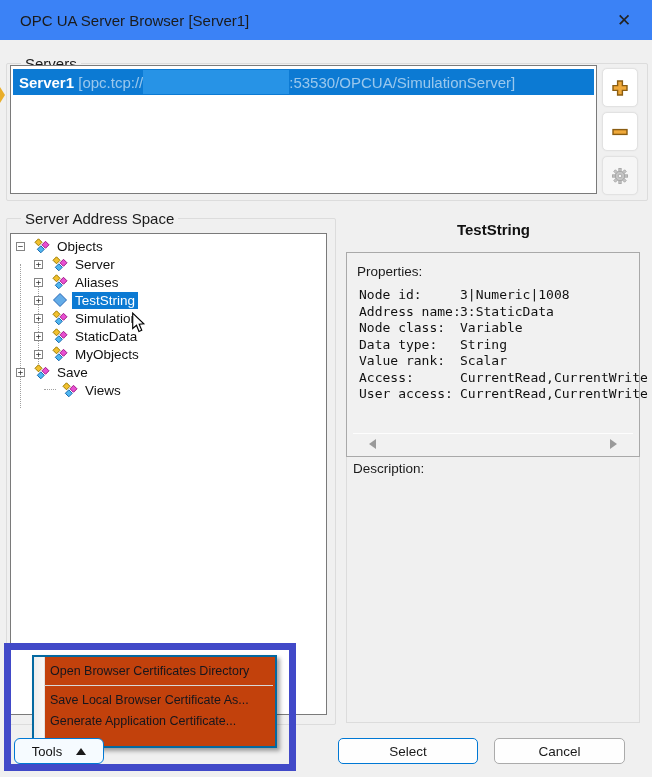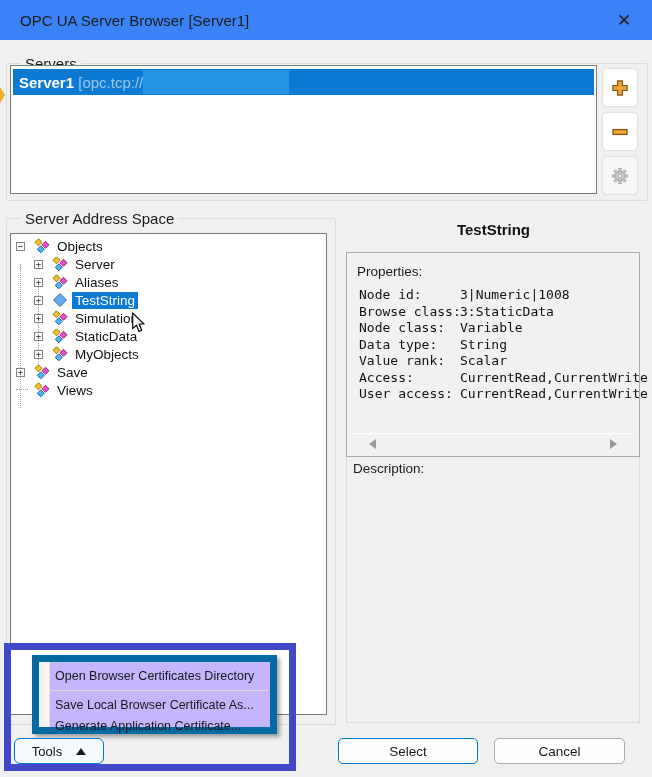--- a/index.html
+++ b/index.html
@@ -68,22 +68,22 @@
   .scroll-right{right:16px;border-top:5px solid transparent;border-bottom:5px solid transparent;
     border-left:7px solid #9a9a9a;}
   .desc-label{position:absolute;left:6px;top:208px;font-size:13.5px;color:#1b1b1b;}
   
   .footer-btn{position:absolute;top:738px;height:26px;background:#fefefe;border-radius:5px;
     display:flex;align-items:center;justify-content:center;font-size:13.5px;color:#1a1a1a;
     box-sizing:border-box;cursor:default;}
   #select-btn{left:338px;width:140px;border:1px solid #0078d4;}
   #cancel-btn{left:494px;width:131px;border:1px solid #ababab;}
   
-  .tools-menu{position:absolute;left:32px;top:655px;width:245px;height:79px;background:#c4b5fd;
-    border:7px solid #0369a1;box-shadow:3px 3px 4px rgba(0,0,0,0.35);box-sizing:border-box;z-index:20;}
+  .tools-menu{position:absolute;left:32px;top:655px;width:245px;height:93px;background:#c2410c;
+    border:2px solid #0369a1;box-shadow:3px 3px 4px rgba(0,0,0,0.35);box-sizing:border-box;z-index:20;}
   .menu-gutter{position:absolute;left:0;top:0;bottom:0;width:10px;
     background:linear-gradient(to right,#ededed,#f8f8f8);border-right:1px solid #e2e2e2;}
   .menu-items{position:absolute;left:0;right:0;top:4px;}
   .menu-item{height:21px;line-height:21px;padding-left:16px;font-size:12.5px;color:#16161d;
     white-space:nowrap;cursor:default;}
   .menu-sep{height:0;border-top:1px solid #d8d8d8;margin:3px 2px 4px 10px;}
   
   .tools-btn{position:absolute;left:14px;top:738px;width:90px;height:26px;border-radius:6px;
     border:1.5px solid #0078d4;background:#f6fbff;box-sizing:border-box;
     display:flex;align-items:center;justify-content:center;gap:14px;font-size:13px;color:#111;
@@ -103,21 +103,21 @@
 <div class="titlebar">
   <div class="title">OPC UA Server Browser [Server1]</div>
 </div>
 <div class="close-btn">✕</div>
 
 <div class="groupbox" id="servers-group">
   <div class="gb-label">Servers</div>
 </div>
 <div class="server-list">
   <div class="server-row">
-    <span class="srv-name">Server1</span><span class="srv-dim"> [opc.tcp://</span><span class="redaction"></span>
+    <span class="srv-name">Server1</span><span class="srv-dim"> [opc.tcp://</span><span class="redaction"></span><span class="srv-dim">:53530/OPCUA/SimulationServer]</span>
   </div>
 </div>
 <div class="side-btn" id="btn-add">
   <svg width="20" height="20" viewBox="0 0 20 20">
     <path d="M7.6 3h4.8v4.6H17v4.8h-4.6V17H7.6v-4.6H3V7.6h4.6z" fill="#efa93a" stroke="#8a5d12" stroke-width="1.4"></path>
   </svg>
 </div>
 <div class="side-btn" id="btn-remove">
   <svg width="20" height="20" viewBox="0 0 20 20">
     <rect x="3" y="7.6" width="14" height="4.8" fill="#efa93a" stroke="#8a5d12" stroke-width="1.4"></rect>
@@ -210,42 +210,42 @@
       </div>
       <div class="tree-row" style="padding-left: 5px;">
         <span class="expander">+</span>
         <span class="ticon"><svg width="16" height="16" viewBox="0 0 16 16">
             <path d="M4.5 0.8 L8 4.3 L4.5 7.8 L1 4.3 Z" fill="#f2c12e" stroke="#9a7a00" stroke-width="1"></path>
             <path d="M11.5 3.3 L15 6.8 L11.5 10.3 L8 6.8 Z" fill="#e84fd0" stroke="#a01a8a" stroke-width="1"></path>
             <path d="M6.8 7.8 L10.3 11.3 L6.8 14.8 L3.3 11.3 Z" fill="#4fb6f0" stroke="#1a6ab0" stroke-width="1"></path>
           </svg></span>
         <span class="tlabel">Save</span>
       </div>
-      <div class="tree-row" style="padding-left: 5px;">
+      <div class="tree-row" style="padding-left: 5px; margin-left: 28px;">
         <span class="stub"></span>
         <span class="ticon"><svg width="16" height="16" viewBox="0 0 16 16">
             <path d="M4.5 0.8 L8 4.3 L4.5 7.8 L1 4.3 Z" fill="#f2c12e" stroke="#9a7a00" stroke-width="1"></path>
             <path d="M11.5 3.3 L15 6.8 L11.5 10.3 L8 6.8 Z" fill="#e84fd0" stroke="#a01a8a" stroke-width="1"></path>
             <path d="M6.8 7.8 L10.3 11.3 L6.8 14.8 L3.3 11.3 Z" fill="#4fb6f0" stroke="#1a6ab0" stroke-width="1"></path>
           </svg></span>
         <span class="tlabel">Views</span>
       </div>
     </div>
 </div>
 <svg class="cursor-arrow" viewBox="0 0 12 19">
   <path d="M1 1 L1 14.2 L4.3 11.4 L6.4 16.8 L8.8 15.8 L6.6 10.6 L10.6 10.2 Z" fill="#ffffff" stroke="#000" stroke-width="1"></path>
 </svg>
 
 <div class="panel-title">TestString</div>
 <div class="right-panel">
   <div class="props-box">
     <div class="props-label">Properties:</div>
     <div class="props-rows" id="props-rows">
         <div class="prop-row"><span class="plabel">Node id:</span><span class="pvalue">3|Numeric|1008</span></div>
-        <div class="prop-row"><span class="plabel">Browse class:</span><span class="pvalue">3:StaticData</span></div>
+        <div class="prop-row"><span class="plabel">Address name:</span><span class="pvalue">3:StaticData</span></div>
         <div class="prop-row"><span class="plabel">Node class:</span><span class="pvalue">Variable</span></div>
         <div class="prop-row"><span class="plabel">Data type:</span><span class="pvalue">String</span></div>
         <div class="prop-row"><span class="plabel">Value rank:</span><span class="pvalue">Scalar</span></div>
         <div class="prop-row"><span class="plabel">Access:</span><span class="pvalue">CurrentRead,CurrentWrite</span></div>
         <div class="prop-row"><span class="plabel">User access:</span><span class="pvalue">CurrentRead,CurrentWrite</span></div>
       </div>
     <div class="hscroll">
       <div class="scroll-left"></div>
       <div class="scroll-right"></div>
     </div>

